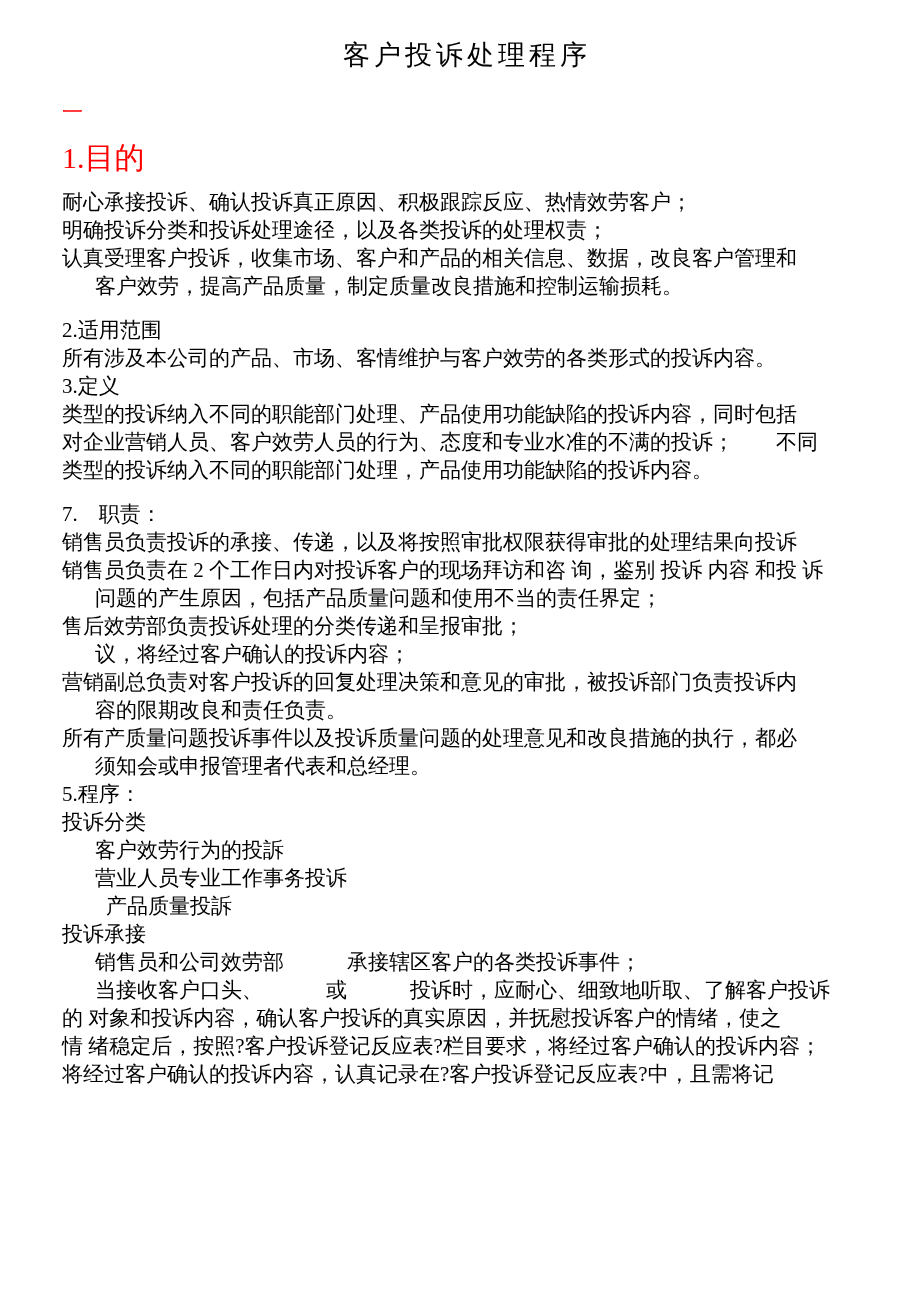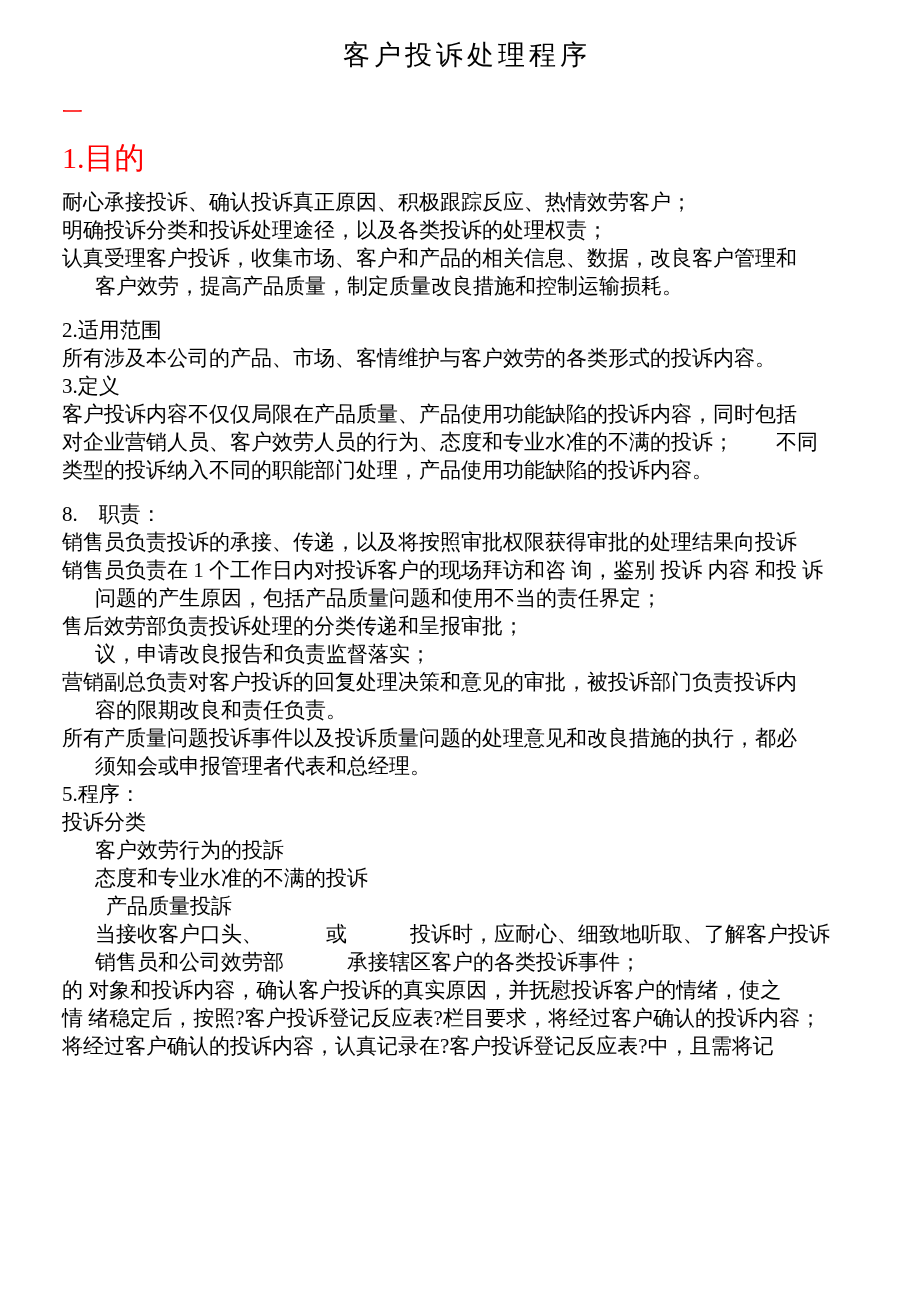--- a/index.html
+++ b/index.html
@@ -55,37 +55,38 @@
   <div class="doc-body" id="doc-body">
       <div class="line marker gap red">一</div>
       <div class="line h-red gap red">1.目的</div>
       <div class="line p gap">耐心承接投诉、确认投诉真正原因、积极跟踪反应、热情效劳客户；</div>
       <div class="line p">明确投诉分类和投诉处理途径，以及各类投诉的处理权责；</div>
       <div class="line p">认真受理客户投诉，收集市场、客户和产品的相关信息、数据，改良客户管理和</div>
       <div class="line p-i1">客户效劳，提高产品质量，制定质量改良措施和控制运输损耗。</div>
       <div class="line p gap">2.适用范围</div>
       <div class="line p">所有涉及本公司的产品、市场、客情维护与客户效劳的各类形式的投诉内容。</div>
       <div class="line p">3.定义</div>
-      <div class="line p">客户投诉内容不仅仅局限在产品质量、产品使用功能缺陷的投诉内容，同时包括</div>
+      <div class="line p">类型的投诉纳入不同的职能部门处理、产品使用功能缺陷的投诉内容，同时包括</div>
       <div class="line p">对企业营销人员、客户效劳人员的行为、态度和专业水准的不满的投诉；　　不同</div>
       <div class="line p">类型的投诉纳入不同的职能部门处理，产品使用功能缺陷的投诉内容。</div>
-      <div class="line p gap">8.　职责：</div>
+      <div class="line p gap">7.　职责：</div>
       <div class="line p">销售员负责投诉的承接、传递，以及将按照审批权限获得审批的处理结果向投诉</div>
-      <div class="line p">销售员负责在 1 个工作日内对投诉客户的现场拜访和咨 询，鉴别 投诉 内容 和投 诉</div>
+      <div class="line p">销售员负责在 2 个工作日内对投诉客户的现场拜访和咨 询，鉴别 投诉 内容 和投 诉</div>
       <div class="line p-i1">问题的产生原因，包括产品质量问题和使用不当的责任界定；</div>
       <div class="line p">售后效劳部负责投诉处理的分类传递和呈报审批；</div>
-      <div class="line p-i1">议，申请改良报告和负责监督落实；</div>
+      <div class="line p-i1">议，将经过客户确认的投诉内容；</div>
       <div class="line p">营销副总负责对客户投诉的回复处理决策和意见的审批，被投诉部门负责投诉内</div>
       <div class="line p-i1">容的限期改良和责任负责。</div>
       <div class="line p">所有产质量问题投诉事件以及投诉质量问题的处理意见和改良措施的执行，都必</div>
       <div class="line p-i1">须知会或申报管理者代表和总经理。</div>
       <div class="line p">5.程序：</div>
       <div class="line p">投诉分类</div>
       <div class="line p-i1">客户效劳行为的投訴</div>
-      <div class="line p-i1">态度和专业水准的不满的投诉</div>
+      <div class="line p-i1">营业人员专业工作事务投诉</div>
       <div class="line p-i2">产品质量投訴</div>
+      <div class="line p">投诉承接</div>
+      <div class="line p-i1">销售员和公司效劳部　　　承接辖区客户的各类投诉事件；</div>
       <div class="line p-i1">当接收客户口头、　　　或　　　投诉时，应耐心、细致地听取、了解客户投诉</div>
-      <div class="line p-i1">销售员和公司效劳部　　　承接辖区客户的各类投诉事件；</div>
       <div class="line p">的 对象和投诉内容，确认客户投诉的真实原因，并抚慰投诉客户的情绪，使之</div>
       <div class="line p">情 绪稳定后，按照?客户投诉登记反应表?栏目要求，将经过客户确认的投诉内容；</div>
       <div class="line p">将经过客户确认的投诉内容，认真记录在?客户投诉登记反应表?中，且需将记</div>
     </div>
 </div>
 
 </body></html>

